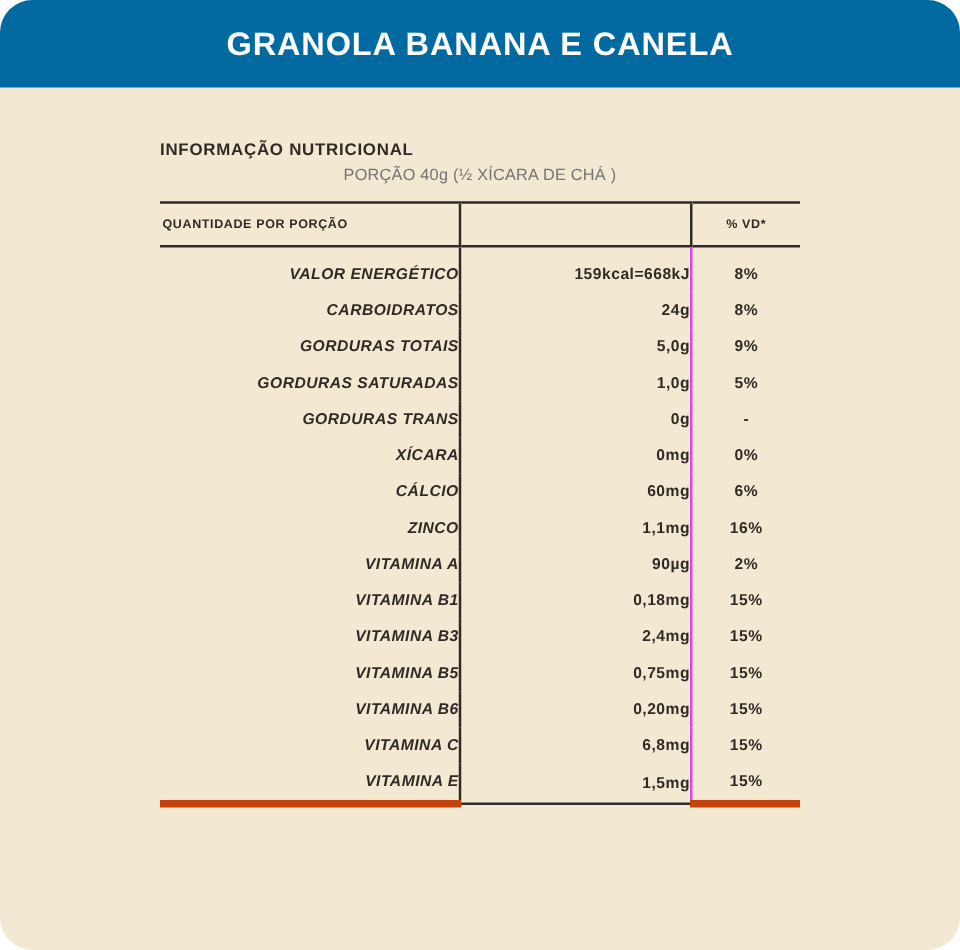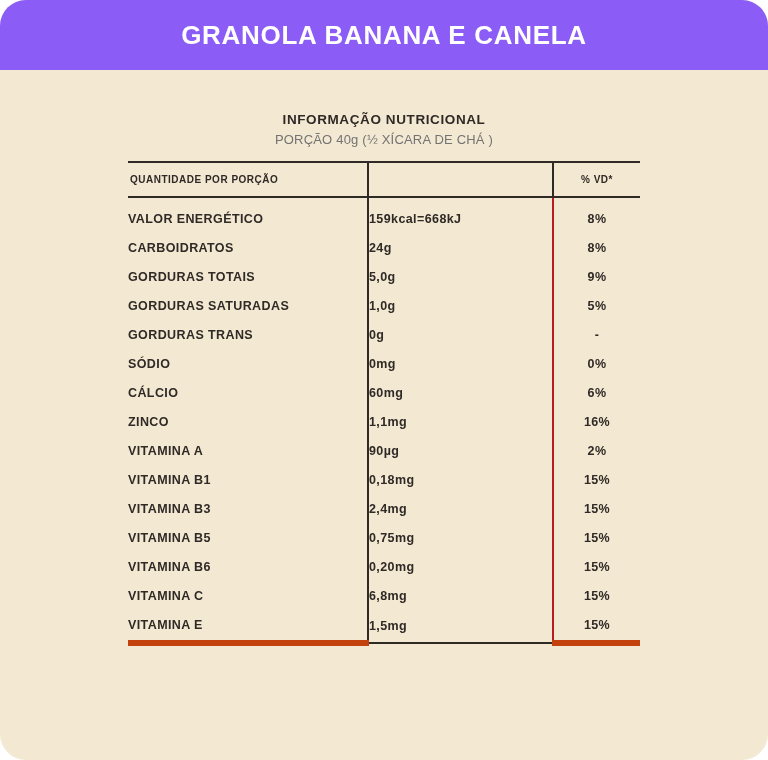--- a/index.html
+++ b/index.html
@@ -23,21 +23,21 @@
     overflow: hidden;
     box-sizing: border-box;
   }
 
   .header-band {
     position: absolute;
     top: 0;
     left: 0;
     width: 768px;
     height: 70px;
-    background: #8b5cf6;
+    background: #0369a1;
     display: flex;
     align-items: center;
     justify-content: center;
   }
 
   .product-title {
     color: #ffffff;
     font-size: 26px;
     font-weight: bold;
     letter-spacing: 0.7px;
@@ -46,21 +46,20 @@
   }
 
   .nutrition-block {
     position: absolute;
     top: 112px;
     left: 128px;
     width: 512px;
   }
 
   .nutri-heading {
-    text-align: center;
     color: #2f2a26;
     font-size: 13.5px;
     font-weight: bold;
     letter-spacing: 0.6px;
     margin-bottom: 5px;
   }
 
   .nutri-portion {
     text-align: center;
     color: #737373;
@@ -103,25 +102,25 @@
 
   table.nutri-table tbody td {
     font-size: 12.5px;
     font-weight: bold;
     letter-spacing: 0.4px;
     padding: 7.5px 0;
     vertical-align: middle;
   }
   table.nutri-table tbody tr:first-child td { padding-top: 14px; }
 
-  td.t-name { text-align: left; padding-left: 2px; }
+  td.t-name { text-align: right; padding-left: 2px; font-style: italic; }
   td.t-amount {
-    text-align: left;
+    text-align: right;
     border-left: 2px solid #2f2a26;
-    border-right: 2px solid #b91c1c;
+    border-right: 2px solid #d946ef;
   }
   td.t-vd { text-align: center; }
 
   tr.last-row td {
     border-bottom: 6px solid #c2410c;
     padding-bottom: 9px;
   }
   tr.last-row td.t-amount { border-bottom: 2px solid #2f2a26; }
 </style>
 </head>
@@ -172,21 +171,21 @@
           <td class="t-name">GORDURAS SATURADAS</td>
           <td class="t-amount">1,0g</td>
           <td class="t-vd">5%</td>
         </tr>
         <tr>
           <td class="t-name">GORDURAS TRANS</td>
           <td class="t-amount">0g</td>
           <td class="t-vd">-</td>
         </tr>
         <tr>
-          <td class="t-name">SÓDIO</td>
+          <td class="t-name">XÍCARA</td>
           <td class="t-amount">0mg</td>
           <td class="t-vd">0%</td>
         </tr>
         <tr>
           <td class="t-name">CÁLCIO</td>
           <td class="t-amount">60mg</td>
           <td class="t-vd">6%</td>
         </tr>
         <tr>
           <td class="t-name">ZINCO</td>

